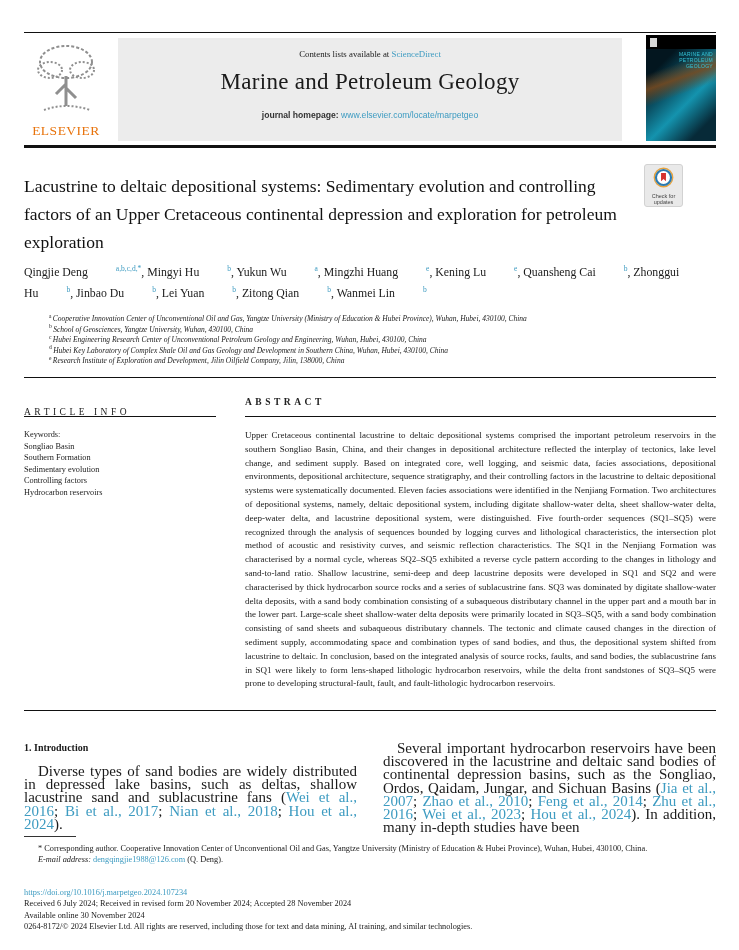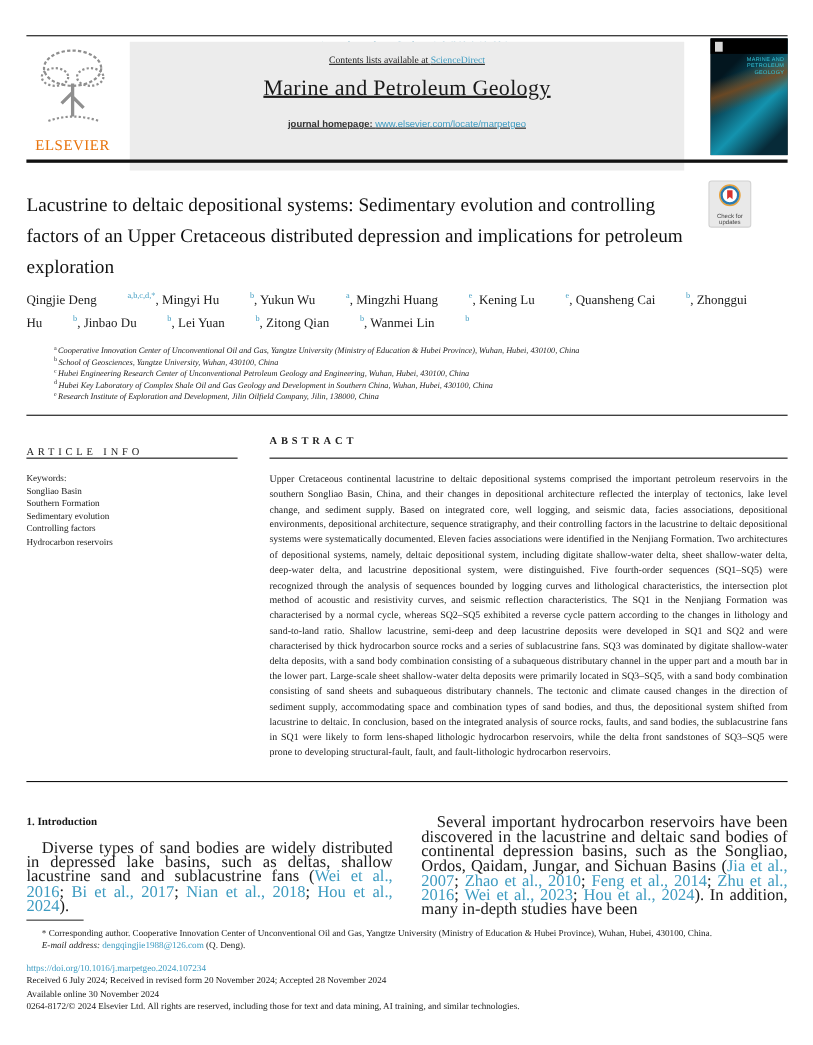--- a/index.html
+++ b/index.html
@@ -4,23 +4,23 @@
 <style>
   html,body{margin:0;padding:0;background:#ffffff;}
   .page{position:relative;width:739px;height:950px;background:#ffffff;overflow:hidden;
         font-family:"Liberation Serif",serif;color:#1a1a1a;}
   .abs{position:absolute;}
   .center{text-align:center;}
   .rule{position:absolute;background:#111;}
   .teal{color:#2e85a4;margin-top:28px;}
   .link{color:#3d9bc1;}
   .journal-ref{top:8px;left:0;width:739px;font-size:8.5px;letter-spacing:.2px;}
-  .hdr-gray{top:38px;left:118px;width:504px;height:117px;background:#ececec;text-decoration:underline;}
+  .hdr-gray{top:38px;left:118px;width:504px;height:103px;background:#ececec;}
   .hdr-contents{margin-top:11px;font-size:8.8px;}
-  .hdr-title{margin-top:10px;font-size:20px;letter-spacing:.3px;}
+  .hdr-title{margin-top:10px;font-size:23px;letter-spacing:.3px;}
   .hdr-home{margin-top:15px;font-size:8.6px;font-family:"Liberation Sans",sans-serif;font-weight:bold;color:#333;}
   .hdr-home .link{font-weight:normal;}
   .elsevier{top:40px;left:24px;width:84px;height:100px;text-align:center;}
   .elsevier-name{font-size:13.5px;color:#e8730c;letter-spacing:.5px;margin-top:1px;}
   .cover{top:35px;left:646px;width:70px;height:106px;background:
      linear-gradient(160deg, rgba(0,0,0,0) 30%, rgba(122,74,30,.85) 42%, rgba(20,60,70,0) 55%),
      linear-gradient(135deg, #03161f 25%, #0b5468 45%, #1493ae 62%, #072a38 85%),
      #02070c; }
   .cover-top{position:absolute;top:0;left:0;width:70px;height:14px;background:#000;}
   .cover-logo{position:absolute;top:3px;left:4px;width:7px;height:9px;background:#d8d8d8;}
@@ -44,21 +44,21 @@
   .kw-label{}
   .abstract{top:429px;left:245px;width:471px;font-size:9px;line-height:13.8px;text-align:justify;}
   .rule-2{top:710px;left:24px;width:692px;height:1px;}
   .intro-h{top:742px;left:24px;font-size:10px;font-weight:bold;}
   .col{width:333px;font-size:15px;line-height:13.2px;text-align:justify;}
   .colL{top:765px;left:24px;}
   .colR{top:742px;left:383px;}
   .indent{text-indent:14px;}
   .fn-rule{top:836px;left:24px;width:52px;height:1px;background:#333;}
   .footnote{top:843px;left:24px;width:692px;font-size:8.3px;line-height:11.4px;}
-  .fn-doi{margin-top:9px;}
+  .fn-doi{margin-top:21px;}
   .it{font-style:italic;}
   sup{line-height:0;padding-left:25px;}
 </style>
 </head>
 <body>
 
 <div class="page">
 
   <div class="abs journal-ref center teal">Marine and Petroleum Geology 173 (2025) 107234</div>
 
@@ -95,21 +95,21 @@
     </div>
     <div class="cover-title">
       <div>MARINE AND</div>
       <div>PETROLEUM</div>
       <div>GEOLOGY</div>
     </div>
   </div>
 
   <div class="rule rule-thick"></div>
 
-  <div class="abs title">Lacustrine to deltaic depositional systems: Sedimentary evolution and controlling factors of an Upper Cretaceous distributed depression and implications for petroleum exploration</div>
+  <div class="abs title">Lacustrine to deltaic depositional systems: Sedimentary evolution and controlling factors of an Upper Cretaceous continental depression and exploration for petroleum exploration</div>
 
   <div class="abs badge">
     <span>
       <svg width="21" height="21" viewBox="0 0 24 24" style="margin-top:2px;">
         <circle cx="12" cy="12" r="10.5" fill="none" stroke="#e8a33d" stroke-width="1.6"></circle>
         <circle cx="12" cy="12" r="8.6" fill="#ffffff" stroke="#2a7ab0" stroke-width="2.4"></circle>
         <path d="M9.2 6.8 h5.6 v9.4 l-2.8 -2.4 l-2.8 2.4 z" fill="#d5322f"></path>
       </svg>
     </span>
     <div class="badge-txt">Check for<br>updates</div>

